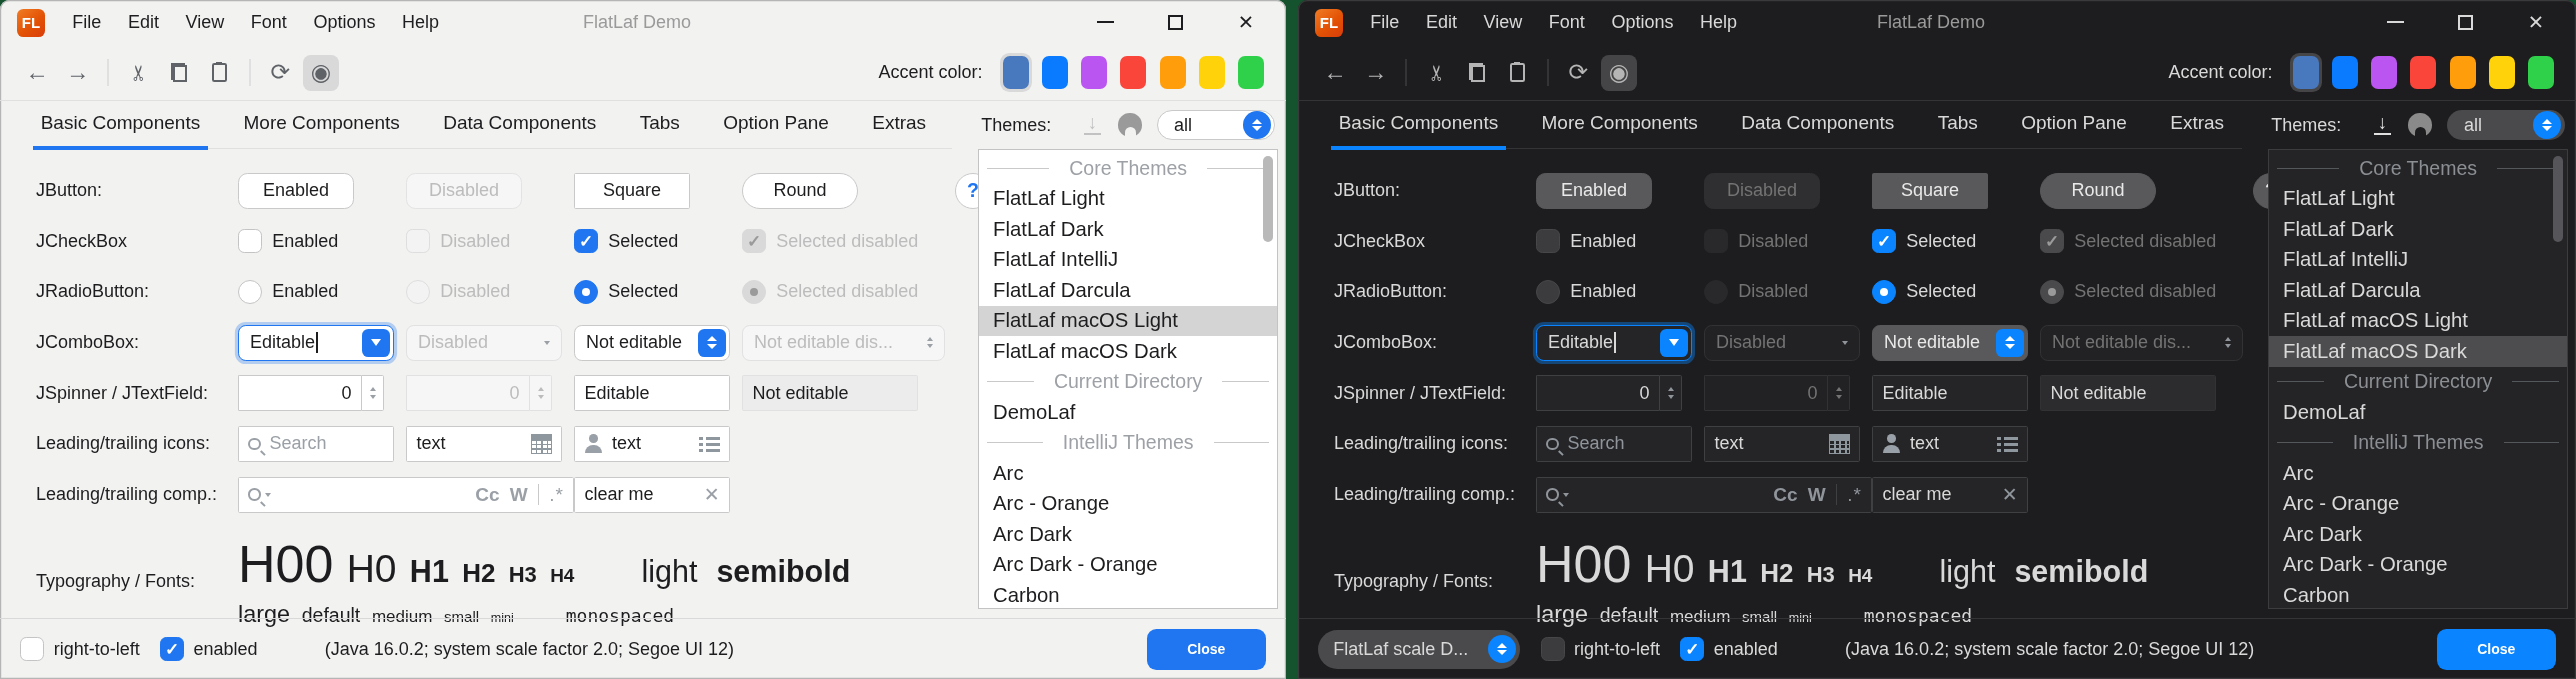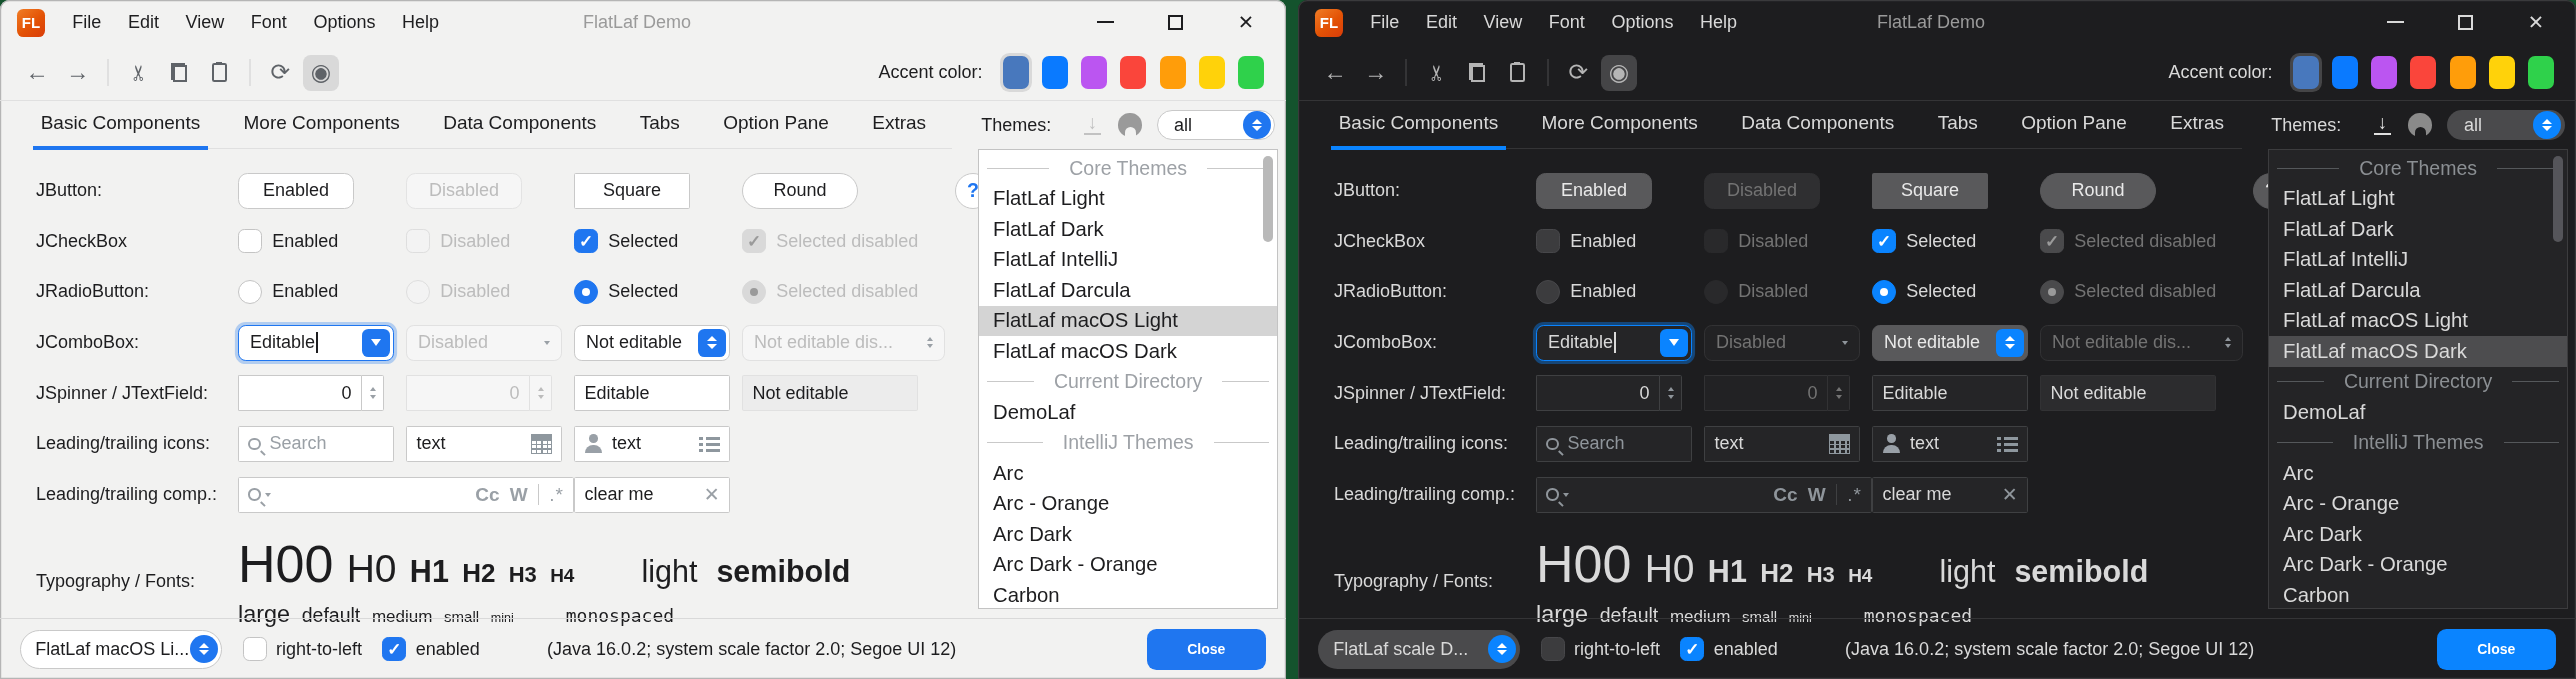--- a/index.html
+++ b/index.html
@@ -552,27 +552,20 @@
               <div class="theme-item">Arc Dark</div>
               <div class="theme-item">Arc Dark - Orange</div>
               <div class="theme-item">Carbon</div>
             </div>
         <div class="scroll-thumb"></div>
       </div>
     </div>
   </div>
 
   <div class="bottombar">
-    <div class="combo pill lnf">
-      <span class="combo-text grow">FlatLaf macOS Li...</span>
-      <span class="combo-btn accent">
-            <i class="tri up"></i>
-            <i class="tri dn"></i>
-          </span>
-    </div>
     <span class="opt">
       <span class="cb"></span>
       <span class="cb-label">right-to-left</span>
     </span>
     <span class="opt">
       <span class="cb checked"></span>
       <span class="cb-label">enabled</span>
     </span>
     <div class="info">(Java 16.0.2;  system scale factor 2.0; Segoe UI 12)</div>
     <button class="close-btn">Close</button>

